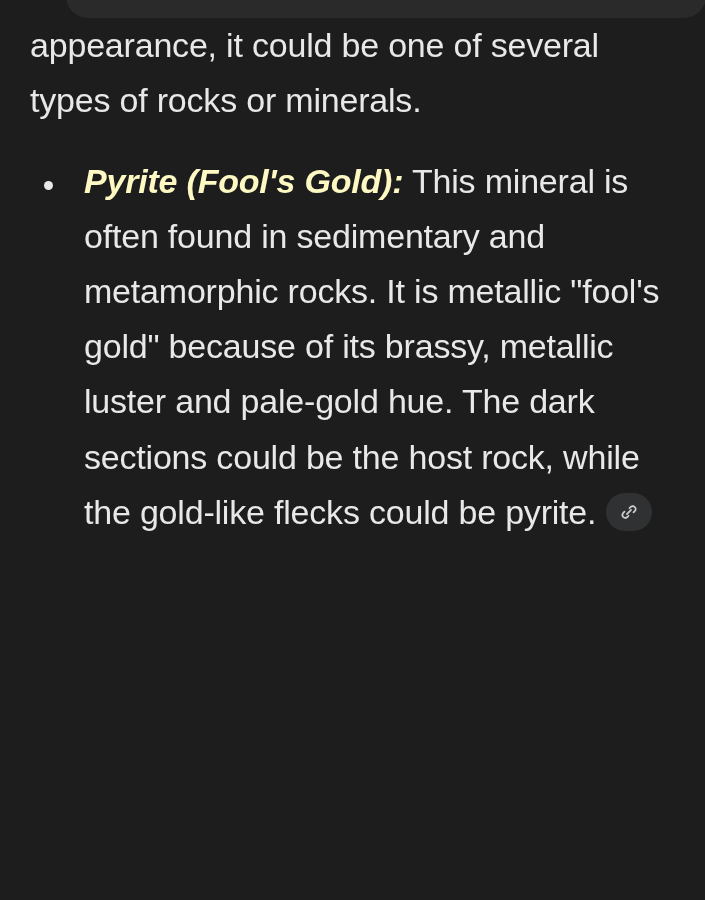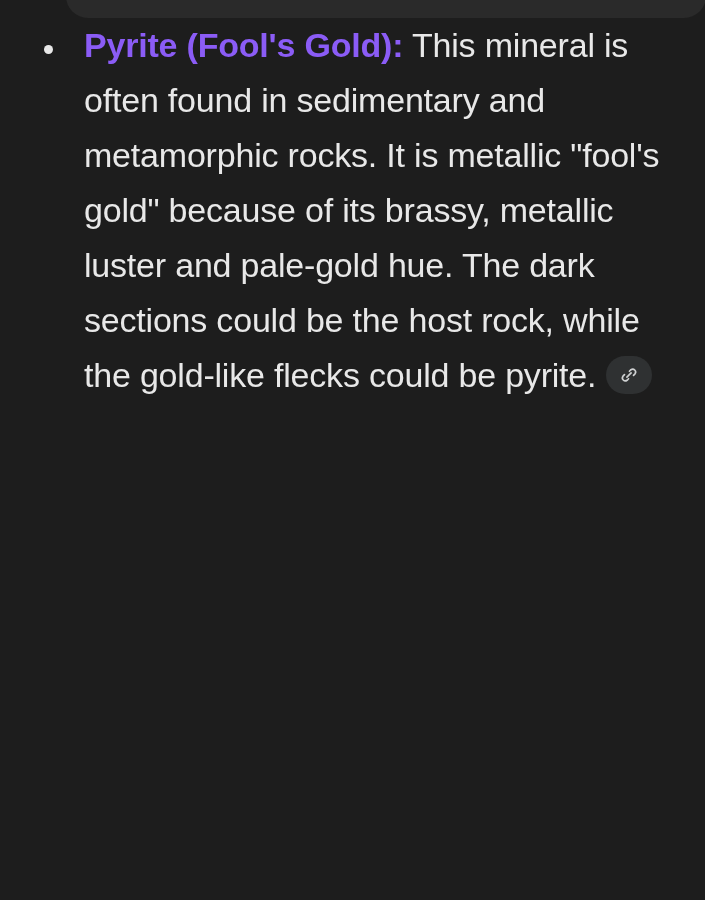--- a/index.html
+++ b/index.html
@@ -65,21 +65,22 @@
     position: absolute;
     left: 14px;
     top: 27px;
     width: 9px;
     height: 9px;
     border-radius: 50%;
     background: #e8e8e8;
   }
   .bullet-term {
     font-weight: bold;
-    color: #8b5cf6;
+    color: #fef9c3;
+    font-style: italic;
   }
   .inline-chip {
     display: inline-flex;
     align-items: center;
     justify-content: center;
     vertical-align: 2px;
     width: 46px;
     height: 38px;
     margin-left: 10px;
     border-radius: 19px;
@@ -93,20 +94,21 @@
 </style>
 </head>
 <body>
 
 <div id="app">
 
   <div class="card-top"></div>
 
   <div class="content">
 
+    <p class="para">appearance, it could be one of several types of rocks or minerals.</p>
 
     <ul class="bullets">
       <li class="bullet">
         <span class="bullet-term">Pyrite (Fool's Gold):</span><span> This mineral is often found in sedimentary and metamorphic rocks. It is metallic "fool's gold" because of its brassy, metallic luster and pale-gold hue. The dark sections could be the host rock, while the gold-like flecks could be pyrite.</span><span class="inline-chip">
             <svg viewBox="0 0 24 24" fill="none" stroke="#cfd1d2" stroke-width="2" stroke-linecap="round">
               <path d="M9.5 14.5l5-5"></path>
               <path d="M12.5 7.5l1.8-1.8a3.5 3.5 0 014.9 4.9l-1.8 1.8"></path>
               <path d="M11.5 16.5l-1.8 1.8a3.5 3.5 0 01-4.9-4.9l1.8-1.8"></path>
             </svg>
           </span>

